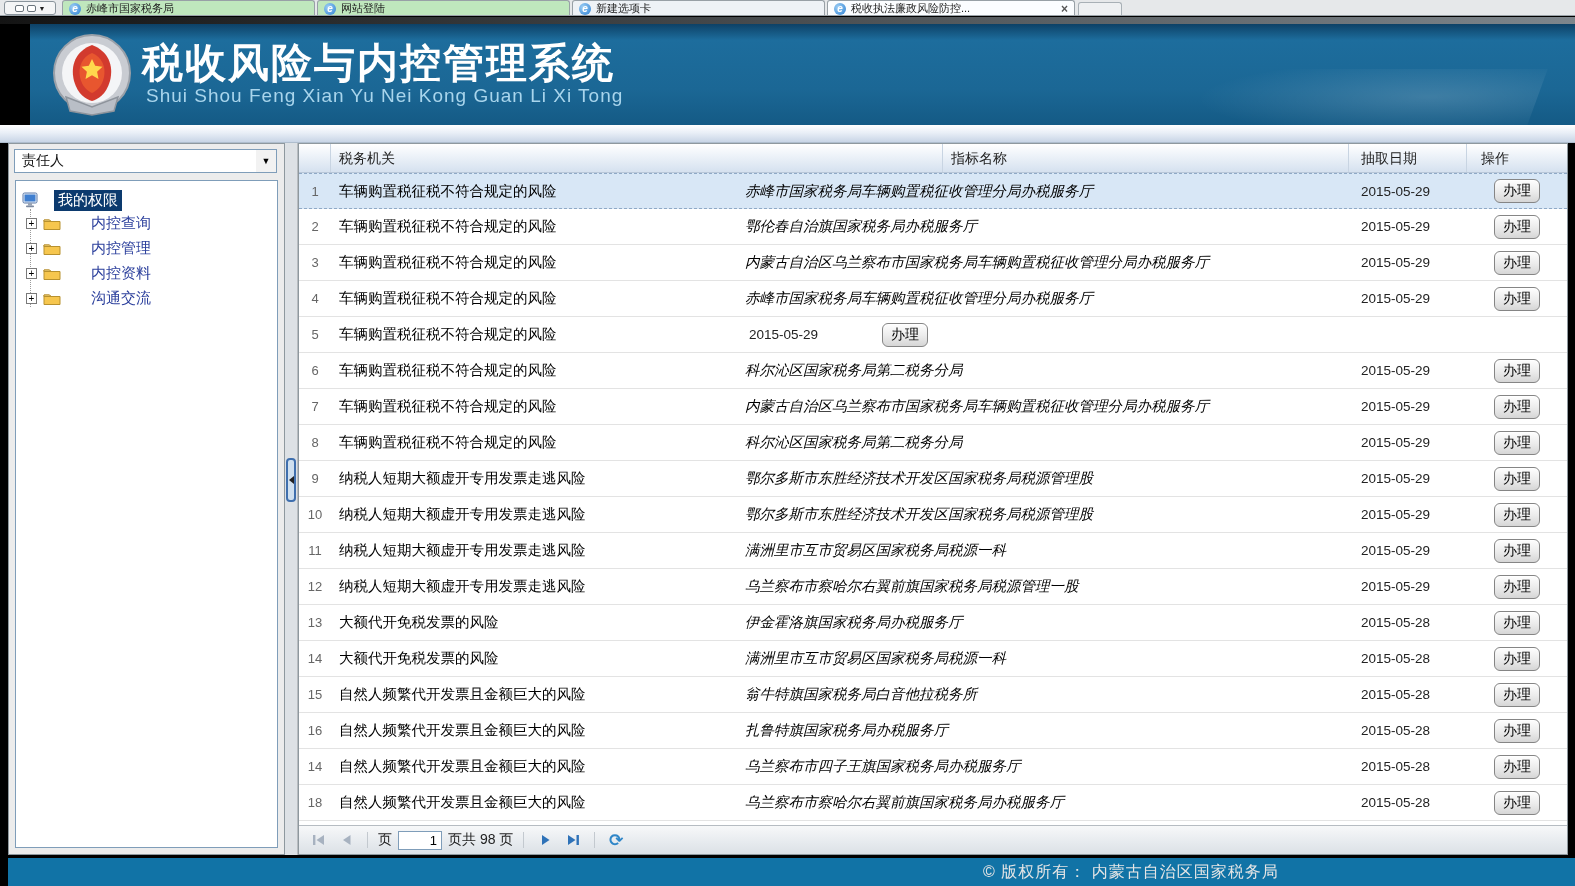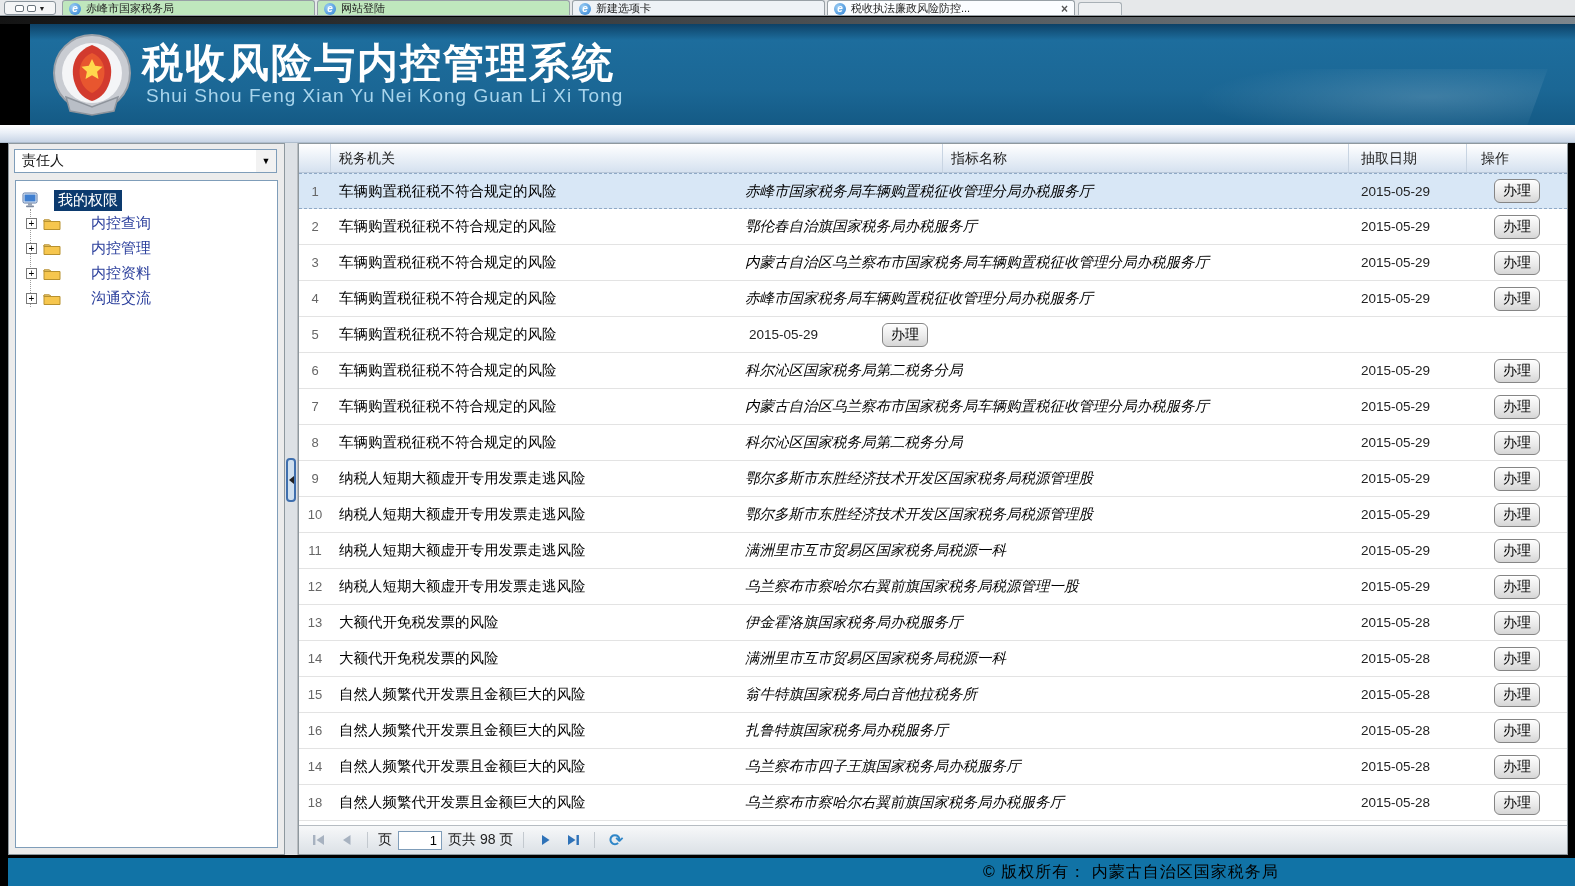--- a/index.html
+++ b/index.html
@@ -121,21 +121,21 @@
            background:linear-gradient(180deg,#f7f8f9 0%,#e6eaee 60%,#dce1e6 100%);
            border-top:1px solid #b6bcc2; display:flex; align-items:center; padding-left:8px; gap:6px; }
   .pbtn { width:22px; height:20px; display:flex; align-items:center; justify-content:center; }
   .psep { width:1px; height:16px; background:#c3c9cf; margin:0 4px; }
   .plabel { font-size:14px; color:#222; }
   .pinput { width:44px; height:19px; border:1px solid #7f9db9; font-size:13px; text-align:right;
             padding-right:4px; font-family:inherit; }
   .refresh-icon { font-size:17px; color:#2f86c8; font-weight:bold; line-height:17px; }
 
   .footer { position:absolute; left:8px; top:858px; width:1567px; height:28px; background:#1173a6; }
-  .footer-text { position:absolute; left:975px; top:4px; font-size:16px; color:#000000; letter-spacing:1px; }
+  .footer-text { position:absolute; left:975px; top:4px; font-size:16px; color:#e5e5e5; letter-spacing:1px; }
 </style>
 </head>
 <body>
 
 <div class="page">
 
   <div class="tabbar">
     <div class="quicktabs">
       <span class="qt-box"></span>
       <span class="qt-box"></span>

